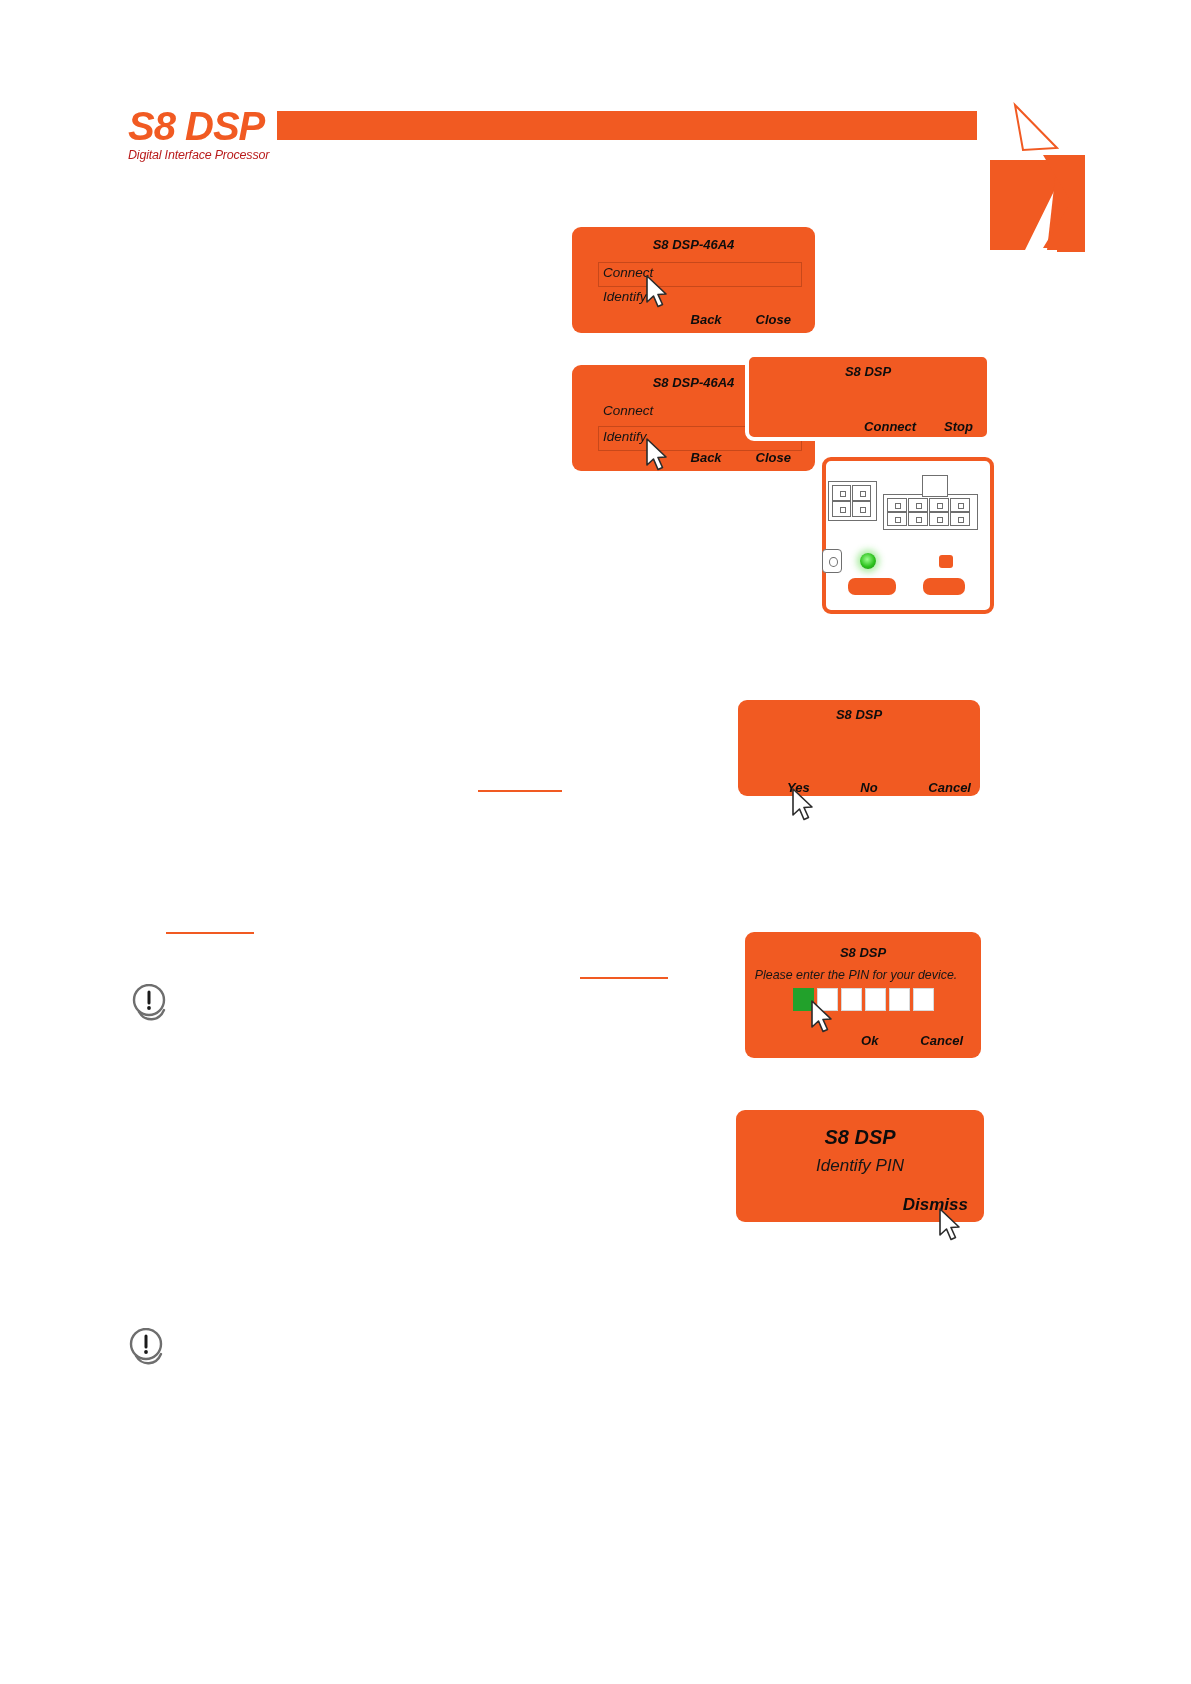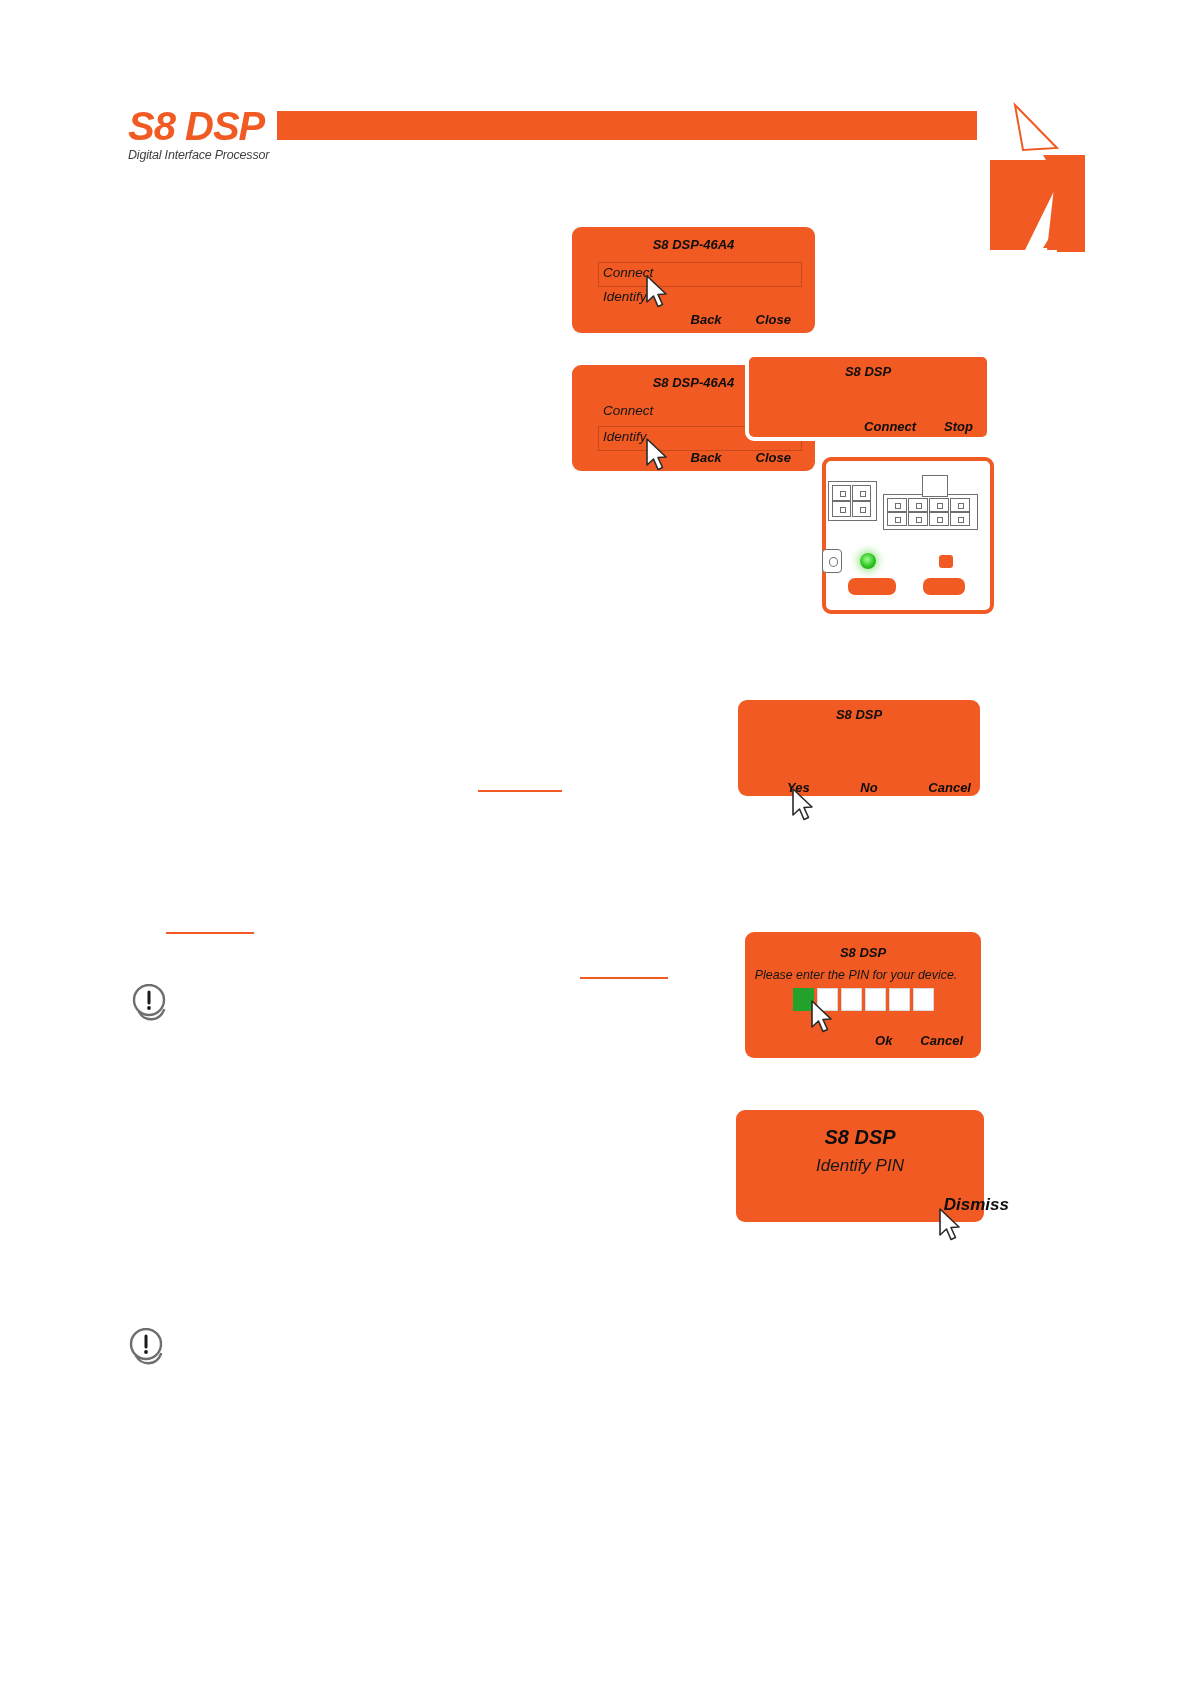--- a/index.html
+++ b/index.html
@@ -10,21 +10,21 @@
   .abs{position:absolute;font-style:italic;}
 
   
   #header-logo{left:128px;top:105px;width:150px;}
   .logo-title{
     font-family:"Liberation Sans",sans-serif;
     font-weight:bold;font-size:40px;letter-spacing:-1px;
     color:#F15A22;line-height:42px;white-space:nowrap;
   }
   .logo-sub{
-    font-size:12.5px;color:#404040;letter-spacing:-0.2px;
+    font-size:12.5px;color:#b91c1c;letter-spacing:-0.2px;
     margin-top:1px;white-space:nowrap;
   }
   #header-bar{left:277px;top:111px;width:700px;height:29px;background:#F15A22;}
 
   
   #corner-ribbon{left:985px;top:100px;width:110px;height:250px;}
 
   
   .dialog{
     background:#F15A22;border-radius:9px;
@@ -222,36 +222,36 @@
   <div style="position:absolute;left:0;top:13px;width:100%;" class="dlg-title">S8 DSP</div>
   <div class="dlg-body" style="position:absolute;left:1px;top:36px;width:220px;">Please enter the PIN for your device.</div>
   <div class="pin-boxes" style="position:absolute;left:0;top:56px;width:100%;">
     <span class="pin-box filled"></span>
     <span class="pin-box"></span>
     <span class="pin-box"></span>
     <span class="pin-box"></span>
     <span class="pin-box"></span>
     <span class="pin-box"></span>
   </div>
-  <div class="dlg-actions" style="position:absolute;left:0;top:101px;width:100%;padding-right:18px;box-sizing:border-box;gap:28px;">
+  <div class="dlg-actions" style="position:absolute;left:0;top:101px;width:100%;padding-right:18px;box-sizing:border-box;gap:42px;">
     <span>Ok</span>
     <span>Cancel</span>
   </div>
 </div>
 
 <div class="abs cursor" style="left:810px;top:1000px;">
   <svg width="26" height="34" viewBox="0 0 26 34">
     <path d="M2 1 L2 27 L8.5 21 L13 31.5 L17.5 29.5 L13 19.5 L21 19 Z" fill="#ffffff" stroke="#2b2b2b" stroke-width="1.6" stroke-linejoin="round"></path>
   </svg>
 </div>
 
 <div class="abs dialog" id="dlg-invalid-pin" style="left:736px;top:1110px;width:248px;height:112px;">
   <div style="position:absolute;left:0;top:16px;width:100%;font-size:20px;" class="dlg-title">S8 DSP</div>
   <div class="dlg-body" style="position:absolute;left:0;top:48px;width:100%;font-size:17px;">Identify PIN</div>
-  <div class="dlg-actions" style="position:absolute;left:0;top:85px;width:100%;padding-right:16px;box-sizing:border-box;font-size:17px;margin-left:41px;">
+  <div class="dlg-actions" style="position:absolute;left:0;top:85px;width:100%;padding-right:16px;box-sizing:border-box;font-size:17px;">
     <span>Dismiss</span>
   </div>
 </div>
 
 <div class="abs cursor" style="left:938px;top:1208px;">
   <svg width="26" height="34" viewBox="0 0 26 34">
     <path d="M2 1 L2 27 L8.5 21 L13 31.5 L17.5 29.5 L13 19.5 L21 19 Z" fill="#ffffff" stroke="#2b2b2b" stroke-width="1.6" stroke-linejoin="round"></path>
   </svg>
 </div>
 

